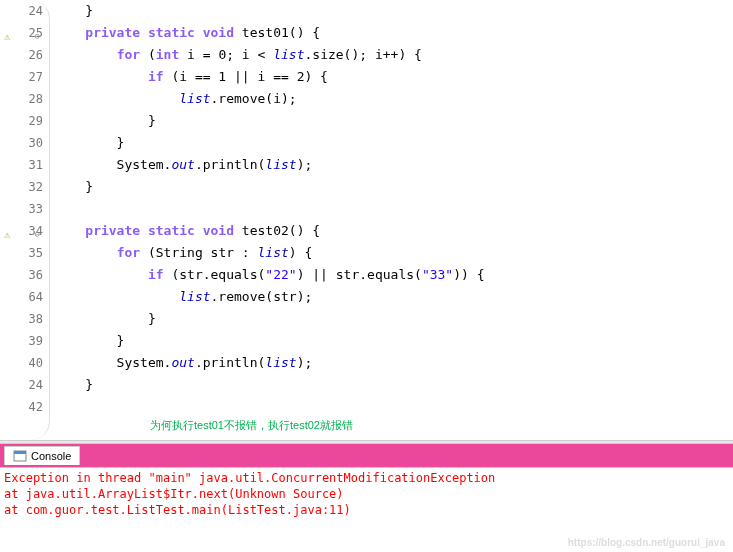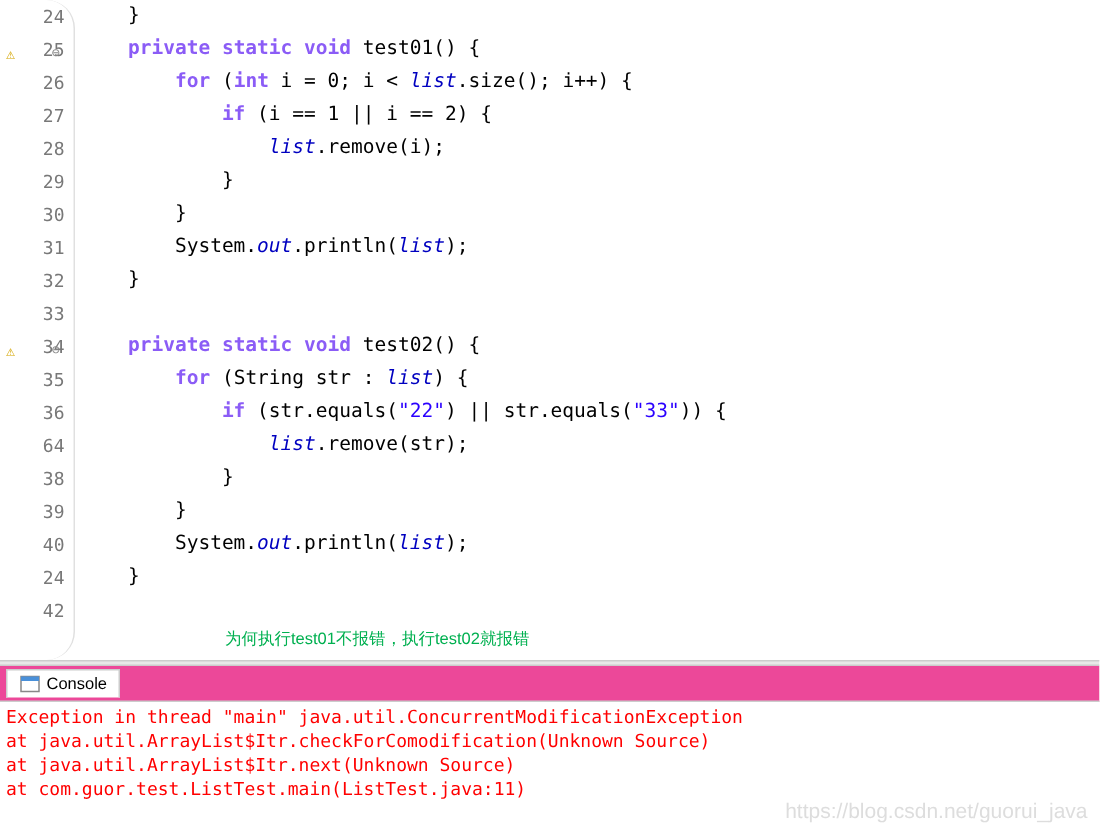--- a/index.html
+++ b/index.html
@@ -100,21 +100,22 @@
       font-family: Tahoma, sans-serif;
       font-size: 11px;
     }
     .err { color: #ff0000; }
     .watermark {
       position: absolute;
       right: 8px;
       bottom: 4px;
       color: #ddd;
       font-family: Tahoma, sans-serif;
-      font-size: 14px;
+      font-size: 10px;
+      font-weight: bold;
     }
   </style>
 </head>
 <body>
 
 <div class="editor-area">
   <div class="gutter" id="gutter">
       <div class="gutter-line">24</div>
       <div class="gutter-line">25<span class="marker marker-warn">⚠</span><span class="marker marker-collapse">⊖</span></div>
       <div class="gutter-line">26</div>
@@ -149,19 +150,18 @@
           <rect x="1" y="2" width="12" height="3" fill="#4a90d9"></rect>
         </svg>
     </span>
     <span>Console</span>
   </div>
 </div>
 
 <div class="console-body">
   <div id="errors">
       <div class="err">Exception in thread "main" java.util.ConcurrentModificationException</div>
-      <div class="err">        at java.util.ArrayList$Itr.checkForComodification(Unknown Source)</div>
       <div class="err">        at java.util.ArrayList$Itr.next(Unknown Source)</div>
       <div class="err">        at com.guor.test.ListTest.main(ListTest.java:11)</div>
     </div>
 </div>
 
 <div class="watermark">https://blog.csdn.net/guorui_java</div>
 
 </body></html>

